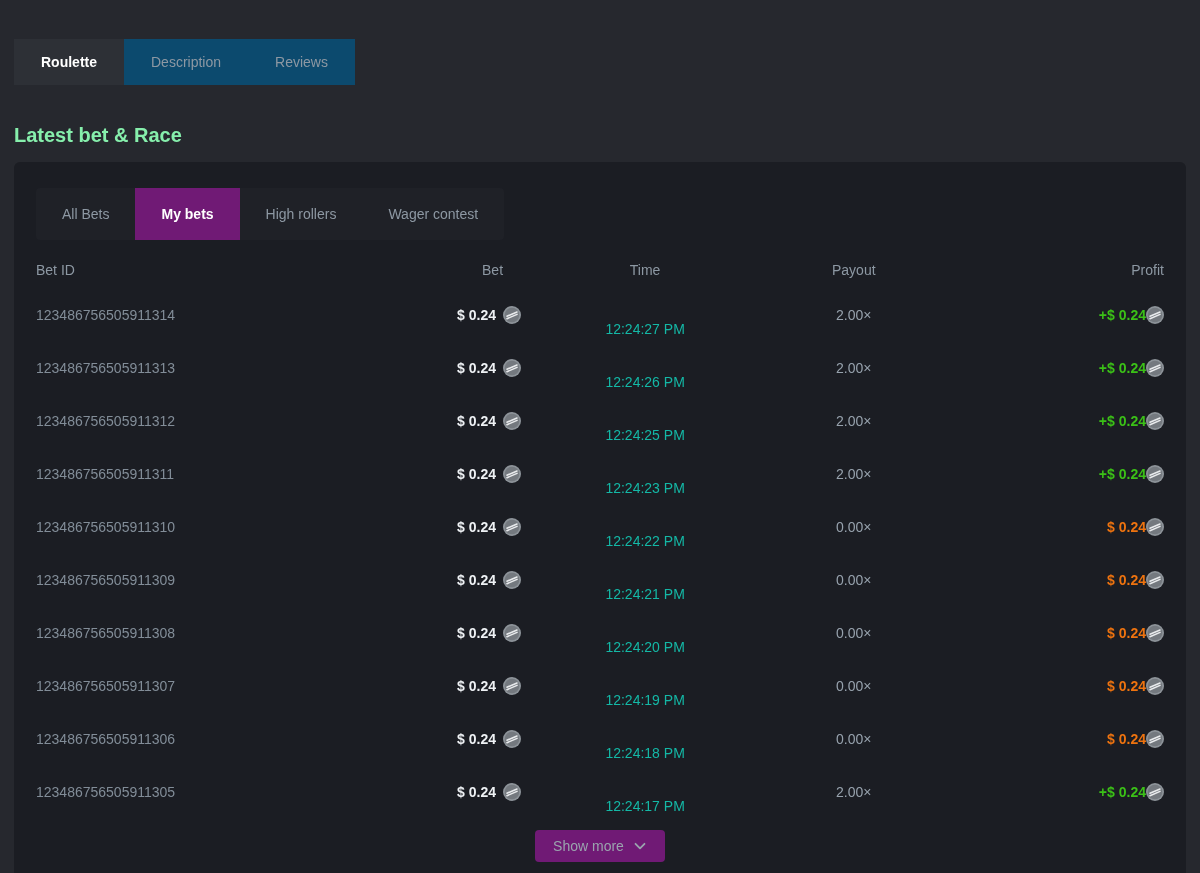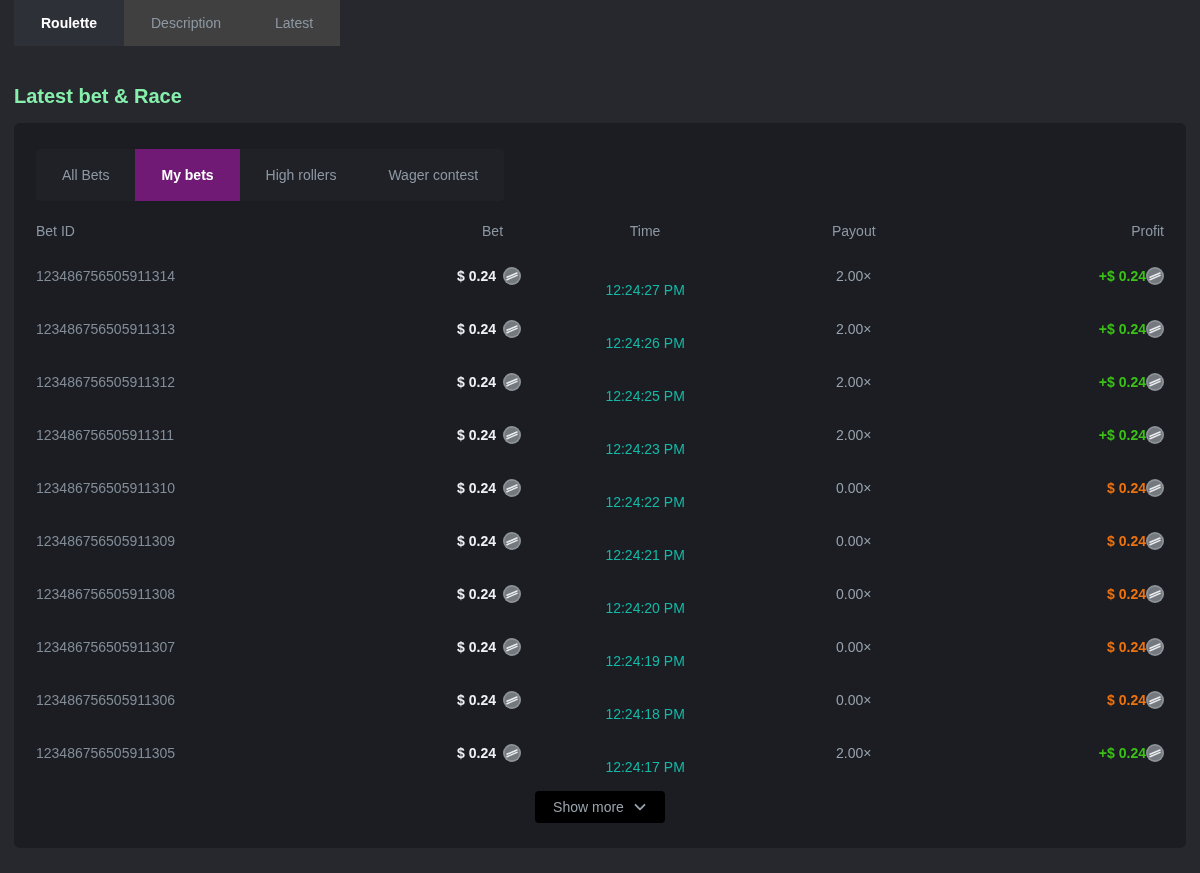--- a/index.html
+++ b/index.html
@@ -2,21 +2,21 @@
 <html><head>
 <meta charset="utf-8">
 <style>
   html,body{margin:0;padding:0;}
   body{
     width:1200px;height:873px;overflow:hidden;
     background:#26282e;
     font-family:"Liberation Sans", sans-serif;
   }
   
-  .top-tabs{display:flex;margin-left:14px;width:-moz-fit-content;width:fit-content;background:#404040;}
+  .top-tabs{display:flex;margin-left:14px;width:-moz-fit-content;width:fit-content;background:#0c4a6e;margin-top:39px;}
   .top-tab{
     height:46px;padding:0 27px;border:none;background:transparent;cursor:pointer;
     font-family:inherit;font-size:14px;color:#8d98a3;
   }
   .top-tab.active{background:#2d3036;color:#ffffff;font-weight:700;}
 
   .section-title{
     margin:39px 0 15px 14px;color:#86efac;font-size:20px;font-weight:700;
   }
 
@@ -46,32 +46,32 @@
   .c-betid{color:#828d98;justify-self:start;}
   .c-bet{justify-self:end;display:flex;align-items:center;gap:7px;color:#eef1f4;font-weight:700;}
   .c-time{justify-self:center;color:#14b8a6;margin-top:28px;}
   .c-payout{justify-self:center;color:#97a2ad;}
   .c-profit{justify-self:end;display:flex;align-items:center;font-weight:700;}
   .coin{width:18px;height:18px;display:block;flex:0 0 auto;}
 
   .panel-footer{display:flex;justify-content:center;margin-top:12px;}
   .show-more{
     display:flex;align-items:center;gap:9px;height:32px;padding:16px 18px;
-    background:#000000;border:none;border-radius:4px;cursor:pointer;
+    background:#701a75;border:none;border-radius:4px;cursor:pointer;
     font-family:inherit;font-size:14px;color:#9aa4ae;
   }
   .chev{width:14px;height:14px;display:block;}
 </style>
 </head>
 <body>
 
 <div class="top-tabs">
     <button class="top-tab active">Roulette</button>
     <button class="top-tab">Description</button>
-    <button class="top-tab">Latest</button>
+    <button class="top-tab">Reviews</button>
   </div>
 
 <h2 class="section-title">Latest bet &amp; Race</h2>
 
 <div class="panel">
   <div class="bet-tabs">
       <button class="bet-tab">All Bets</button>
       <button class="bet-tab active">My bets</button>
       <button class="bet-tab">High rollers</button>
       <button class="bet-tab">Wager contest</button>

